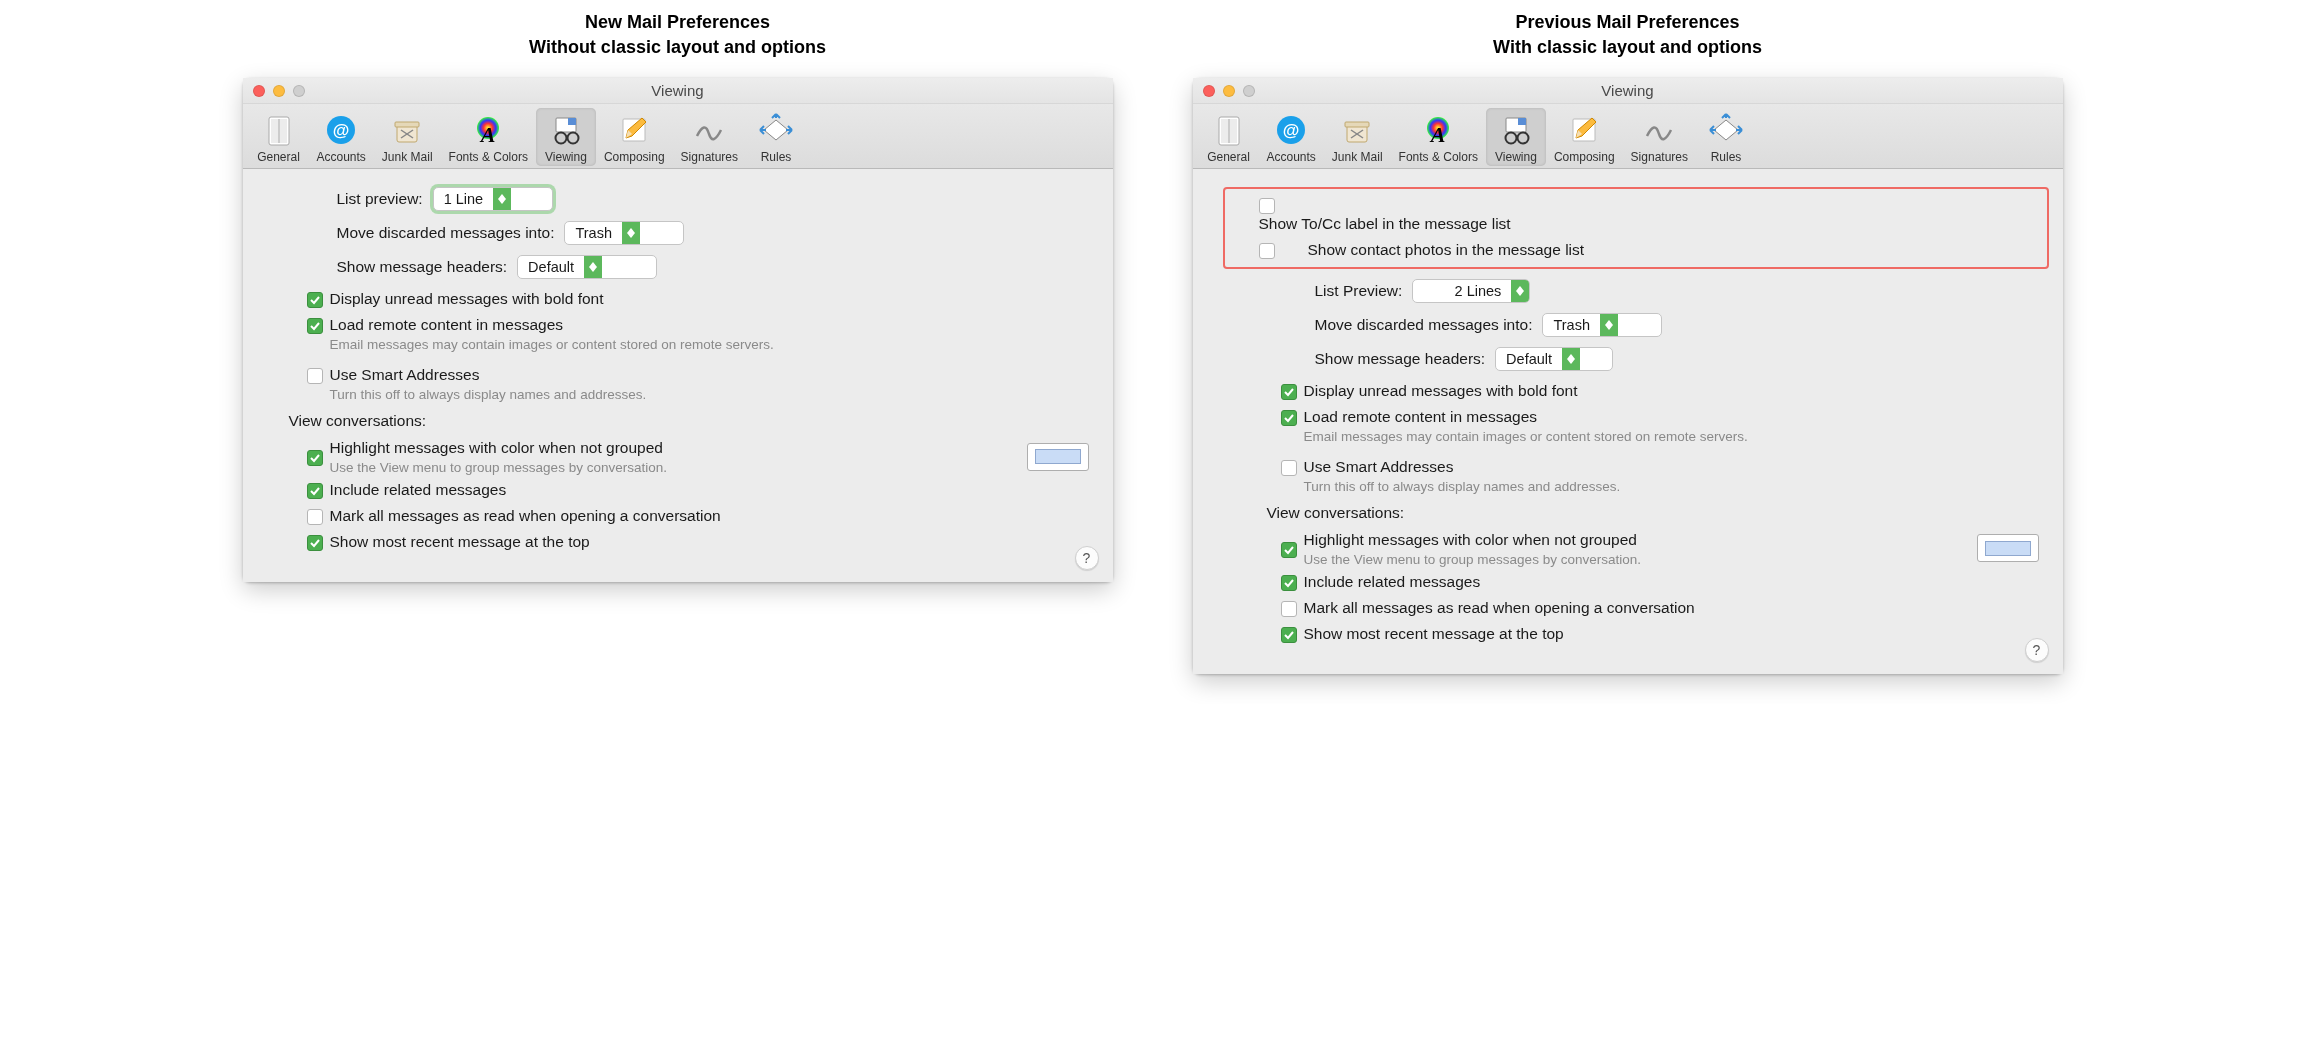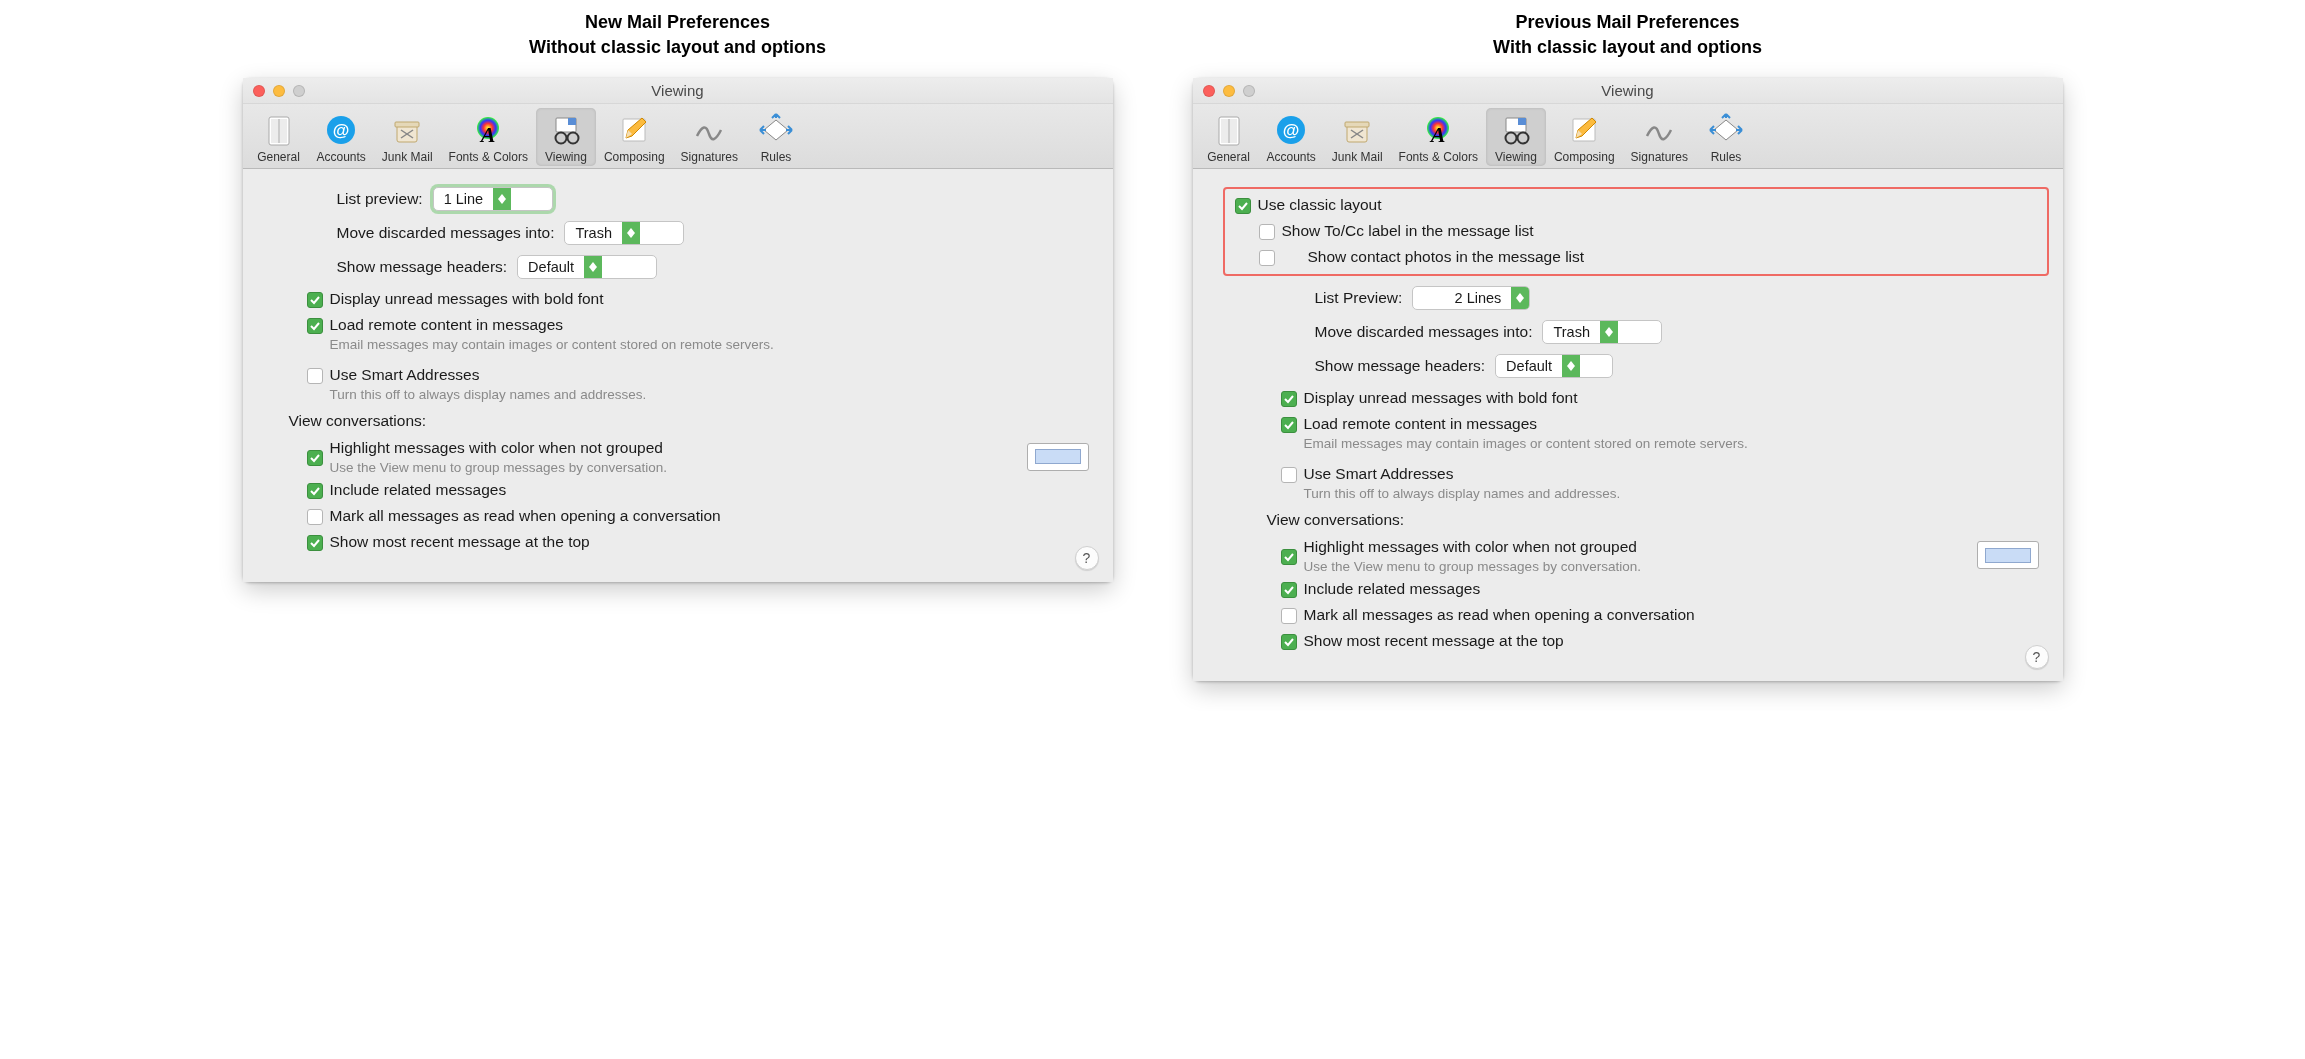--- a/index.html
+++ b/index.html
@@ -505,29 +505,21 @@
                 <path d="M28 18 L34 18 M34 18 L30 14 M34 18 L30 22" stroke="#3a8ed6" stroke-width="2" fill="none"></path>
               </svg>
           </div>
           <div class="tb-label">Rules</div>
         </div>
       </div>
 
       <div class="content">
 
         <div class="highlight-box">
-          <div class="checkbox-row" style="margin-left:0;">
-            <div class="cb checked">
-                <svg viewBox="0 0 10 10">
-                  <polyline points="1,5 4,8 9,2" fill="none" stroke="#fff" stroke-width="2"></polyline>
-                </svg>
-              </div>
-            <div class="cb-text">Use classic layout</div>
-          </div>
-          <div class="checkbox-row" style="margin-left:24px;">
+          <div class="checkbox-row" style="margin-left:24px;flex-direction:column;">
             <div class="cb unchecked"></div>
             <div class="cb-text">Show To/Cc label in the message list</div>
           </div>
           <div class="checkbox-row" style="margin-left:24px; margin-bottom:0;gap:26px;">
             <div class="cb unchecked"></div>
             <div class="cb-text">Show contact photos in the message list</div>
           </div>
         </div>
 
         <div class="row" style="margin-left:28px;">

